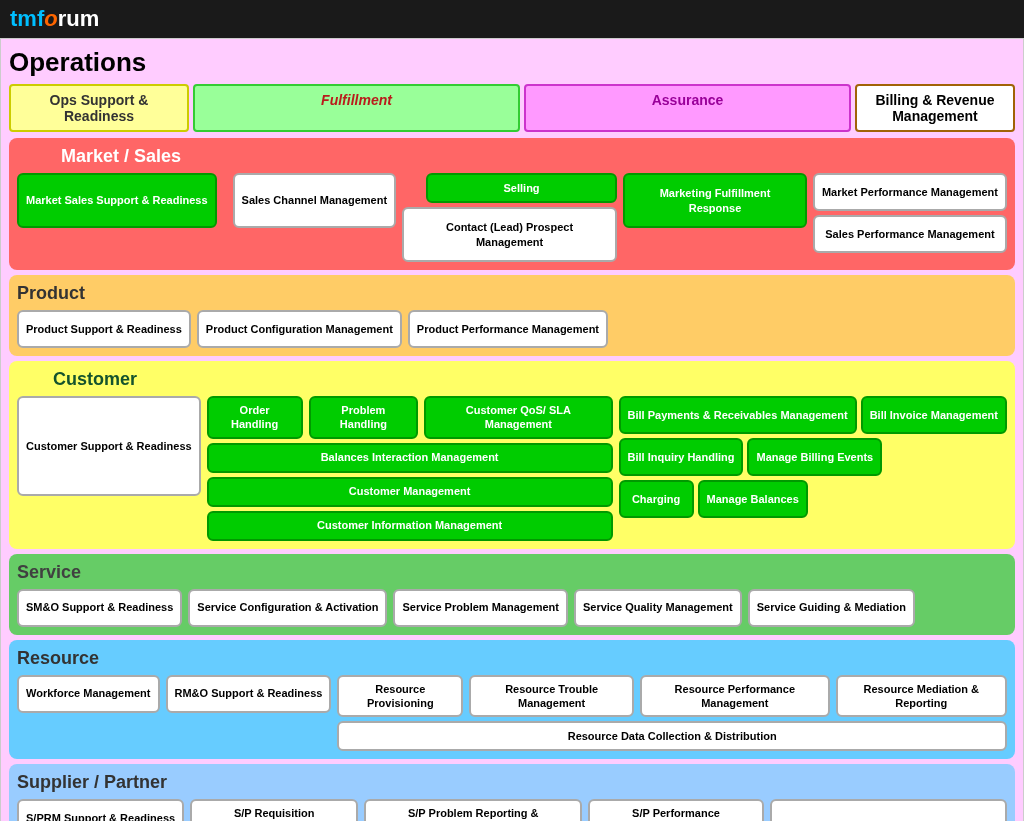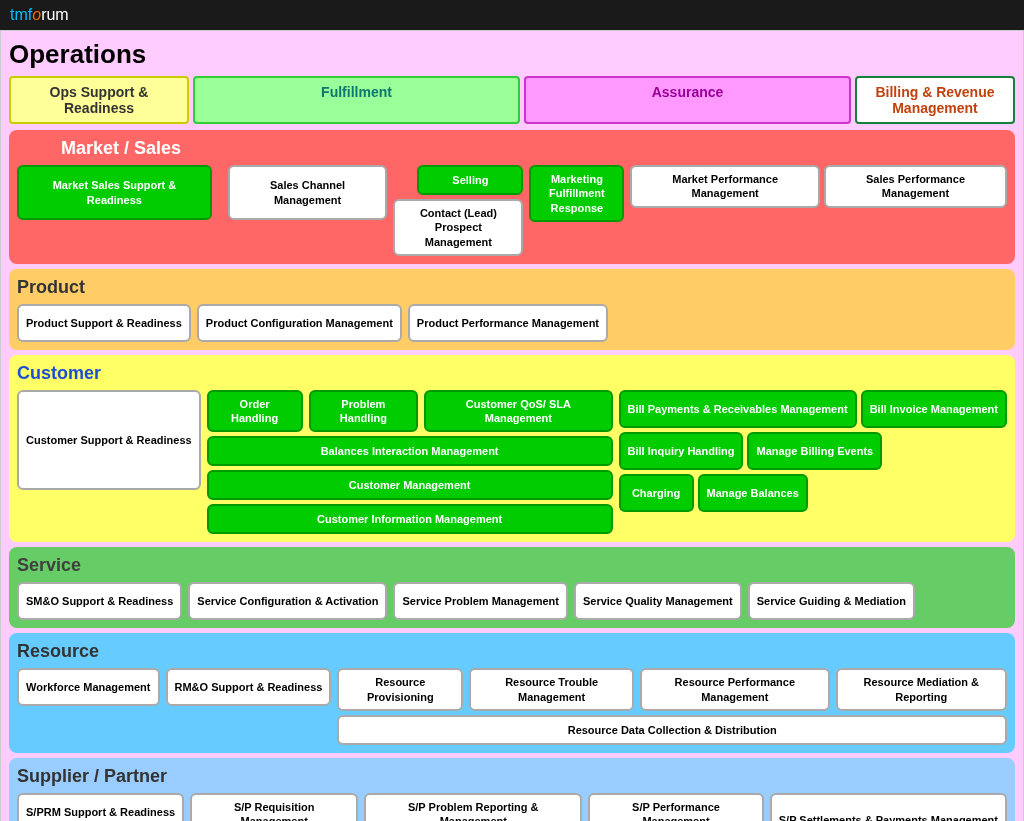--- a/index.html
+++ b/index.html
@@ -1,48 +1,48 @@
 <!DOCTYPE html>
 <html><head>
   <meta charset="utf-8">
   <style>
     * { box-sizing: border-box; margin: 0; padding: 0; }
     body { font-family: Arial, sans-serif; background: #f0f0f0; width: 1024px; }
 
     .header { background: #1a1a1a; padding: 6px 10px; display: flex; align-items: center; }
-    .logo { color: white; font-size: 16px; font-weight: normal; }
+    .logo { color: white; font-size: 22px; font-weight: bold; }
     .logo span.tm { color: #00bfff; }
     .logo span.forum { color: white; }
     .logo span.o { color: #ff6600; font-style: italic; }
 
     .main-container { background: #ffccff; padding: 8px; border: 1px solid #ccc; }
     .ops-title { font-size: 26px; font-weight: bold; color: #000; margin-bottom: 6px; }
 
     .columns-header { display: grid; grid-template-columns: 180px 1fr 1fr 160px; gap: 4px; margin-bottom: 6px; }
     .col-header { padding: 6px 8px; text-align: center; font-size: 14px; font-weight: bold; border-radius: 4px; }
     .col-oss { background: #ffff99; border: 2px solid #cccc00; color: #333; }
-    .col-fulfillment { background: #99ff99; border: 2px solid #33cc33; color: #0f766e; }
+    .col-fulfillment { background: #99ff99; border: 2px solid #33cc33; color: #b91c1c; font-style: italic; }
     .col-assurance { background: #ff99ff; border: 2px solid #cc33cc; color: #990099; }
-    .col-billing { background: #ffffff; border: 2px solid #15803d; color: #c2410c; }
+    .col-billing { background: #ffffff; border: 2px solid #a16207; color: #000000; }
 
     
     .section { border-radius: 8px; padding: 8px; margin-bottom: 5px; position: relative; }
     .section-title { font-size: 18px; font-weight: bold; margin-bottom: 6px; }
 
     
     .section-market { background: #ff6666; }
     .section-market .section-title { color: #fff; margin-left: 44px; }
 
     
     .section-product { background: #ffcc66; }
     .section-product .section-title { color: #333; }
 
     
     .section-customer { background: #ffff66; }
-    .section-customer .section-title { color: #1d4ed8; }
+    .section-customer .section-title { color: #14532d; margin-left: 36px; }
 
     
     .section-service { background: #66cc66; }
     .section-service .section-title { color: #404040; }
 
     
     .section-resource { background: #66ccff; }
     .section-resource .section-title { color: #333; }
 
     
@@ -51,21 +51,21 @@
 
     
     .box { border-radius: 6px; padding: 5px 7px; font-size: 11px; font-weight: bold; text-align: center; display: flex; align-items: center; justify-content: center; line-height: 1.3; }
     .box-green { background: #00cc00; color: #fff; border: 2px solid #009900; }
     .box-white { background: #fff; color: #000; border: 2px solid #aaa; }
 
     
     .market-inner { display: flex; gap: 6px; align-items: flex-start; }
     .market-left-boxes { display: flex; gap: 16px; }
     .market-center { display: flex; flex-direction: column; gap: 4px; flex: 1; }
-    .market-right { display: flex; flex-direction: row; gap: 4px; min-width: 180px; }
+    .market-right { display: flex; flex-direction: column; gap: 4px; min-width: 180px; }
 
     
     .product-inner { display: flex; gap: 6px; align-items: center; }
 
     
     .customer-inner { display: flex; gap: 6px; align-items: flex-start; }
     .customer-left { min-width: 140px; }
     .customer-main { flex: 1; display: flex; flex-direction: column; gap: 4px; }
     .customer-top-row { display: flex; gap: 6px; }
     .customer-right { display: flex; flex-direction: column; gap: 4px; min-width: 190px; }

